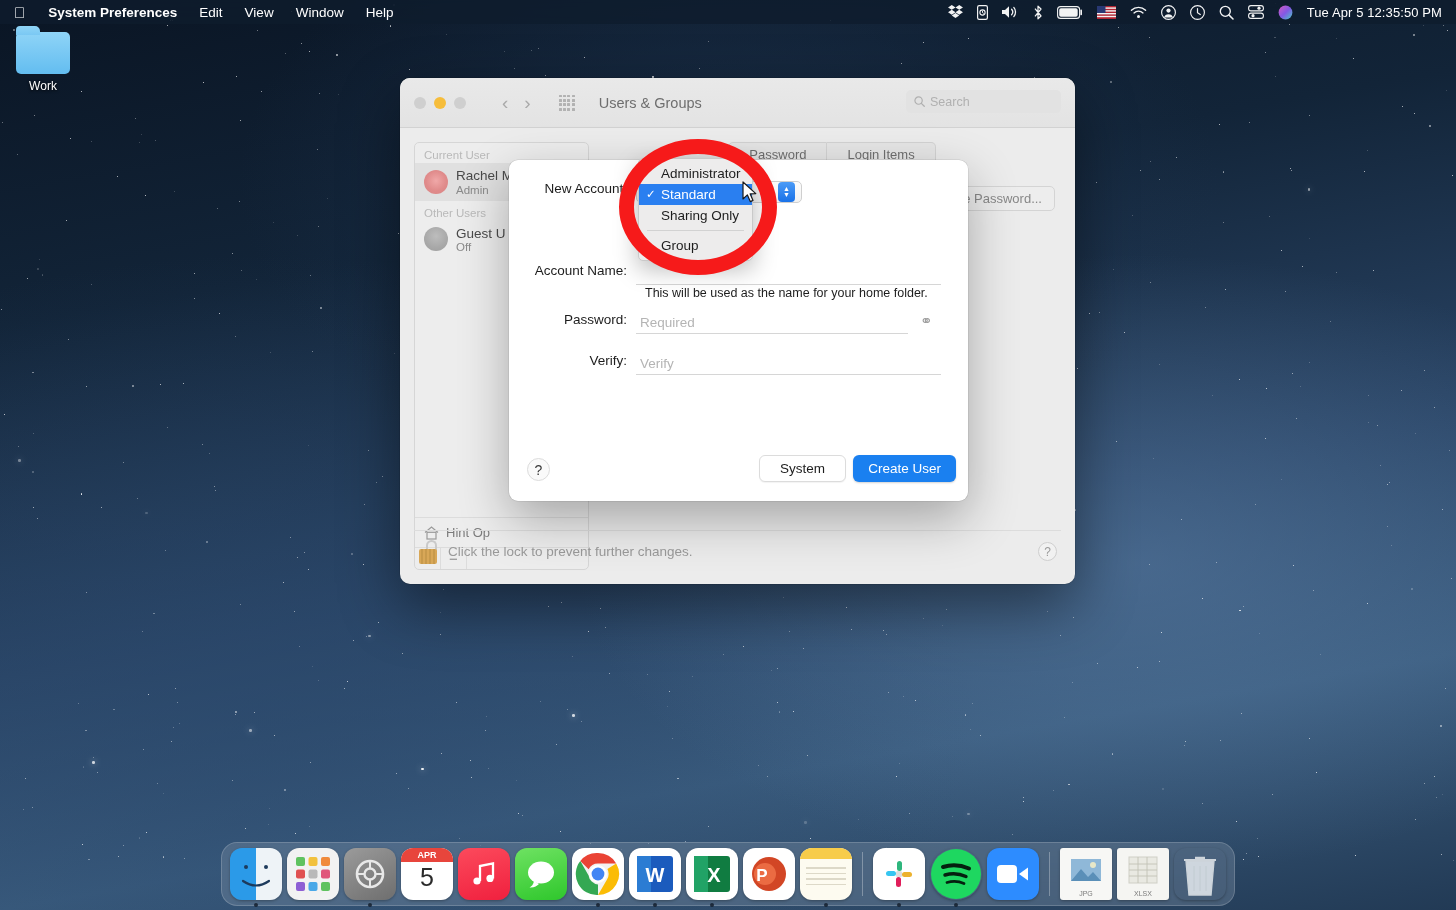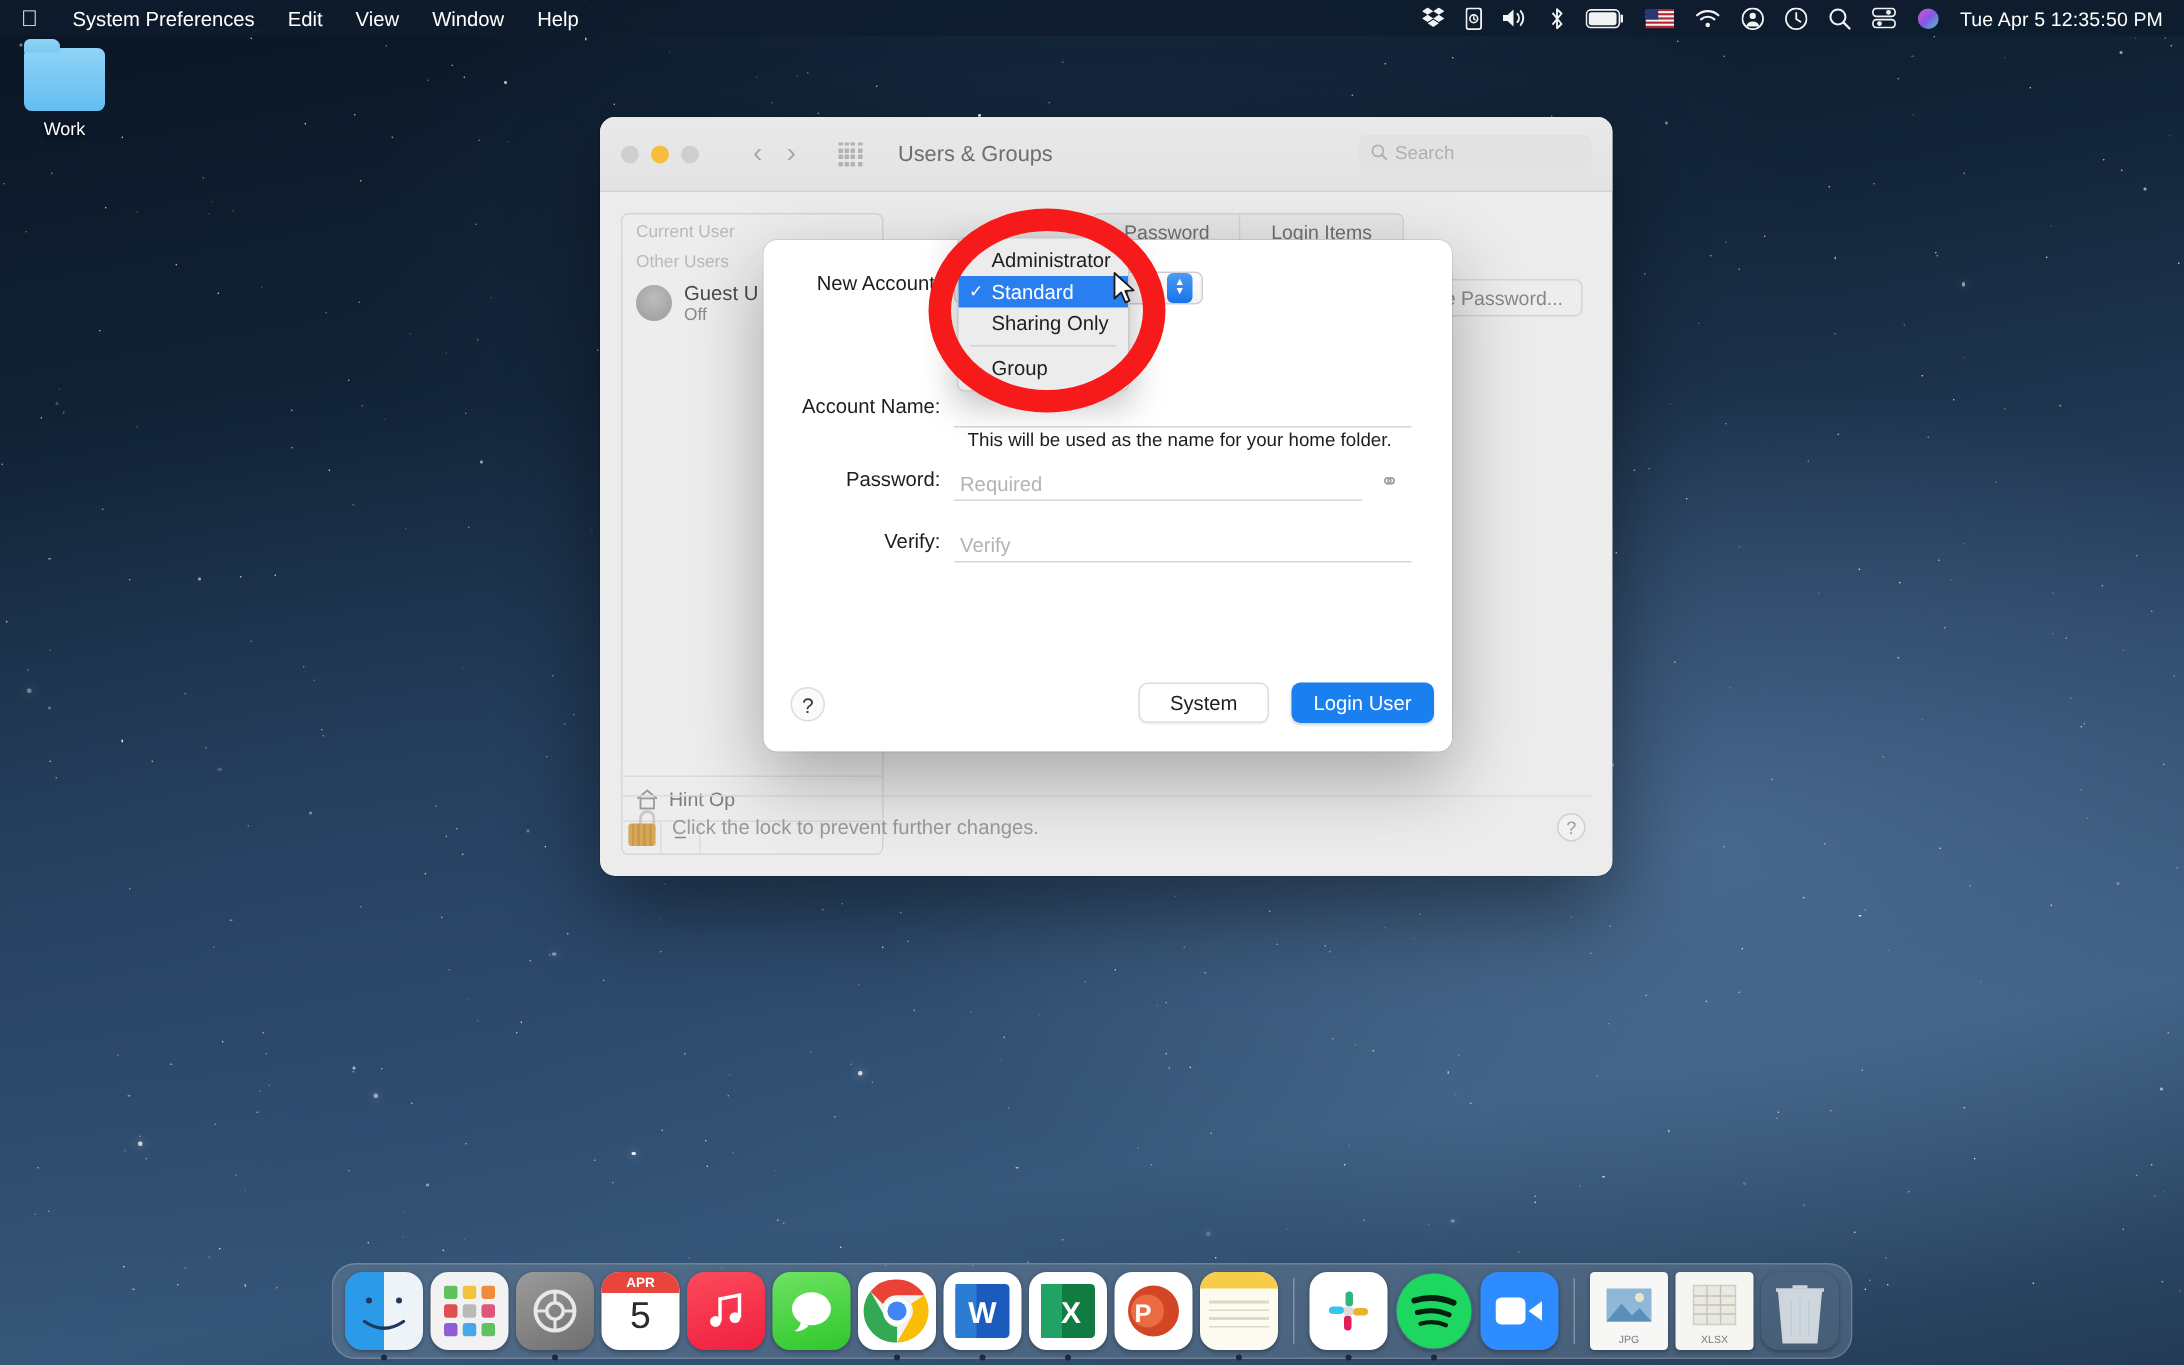--- a/index.html
+++ b/index.html
@@ -28,21 +28,21 @@
     position:absolute; top:0; left:0; right:0; height:24px;
     background:rgba(14,28,45,.78);
     backdrop-filter:blur(18px);
     display:flex; align-items:center;
     color:#fff; font-size:13.5px;
     padding:0 10px 0 8px;
     z-index:60;
   }
   #menubar .apple{ font-size:15px; margin:0 12px 0 6px; line-height:1; }
   .menu-item{ padding:0 11px; white-space:nowrap; }
-  .menu-item.bold{ font-weight:normal; }
+  .menu-item.bold{ font-weight:bold; }
   #menu-right{ margin-left:auto; display:flex; align-items:center; gap:14px; padding-right:4px; }
   #menu-right .mi{ display:flex; align-items:center; justify-content:center; height:18px; opacity:.95; }
   #clock{ font-size:13px; letter-spacing:.1px; }
 
   
   #work-icon{
     position:absolute; left:10px; top:32px; width:66px;
     text-align:center; z-index:5;
   }
   .folder{
@@ -925,20 +925,27 @@
           <path d="M8 8l3.2 3.2" stroke="#b0b0b0" stroke-width="1.4" stroke-linecap="round"></path>
         </svg>
       <span>Search</span>
     </div>
   </div>
 
   <div id="prefs-body">
 
     <div id="userlist">
       <div class="ul-head">Current User</div>
+      <div class="ul-row sel">
+        <span class="avatar av-rachel"></span>
+        <span>
+          <span class="ul-name">Rachel M</span>
+          <span class="ul-sub" style="display:block">Admin</span>
+        </span>
+      </div>
       <div class="ul-head">Other Users</div>
       <div class="ul-row">
         <span class="avatar av-guest"></span>
         <span>
           <span class="ul-name">Guest U</span>
           <span class="ul-sub" style="display:block">Off</span>
         </span>
       </div>
       <div class="ul-spacer"></div>
       <div class="ul-login">
@@ -998,21 +1005,21 @@
   </div>
 
   <div class="frow" style="left:0; top:193px;">
     <span class="flabel">Verify:</span>
     <input class="textfield" type="text" placeholder="Verify" style="">
   </div>
 
 
   <div id="sheet-help">?</div>
   <div id="cancel-btn">System</div>
-  <div id="create-btn">Login User</div>
+  <div id="create-btn">Create User</div>
 </div>
 
 <div id="dropdown">
   <div class="dd-item">
     <span>Administrator</span>
   </div>
   <div class="dd-item active">
     <span class="dd-check">✓</span>
     <span>Standard</span>
   </div>

